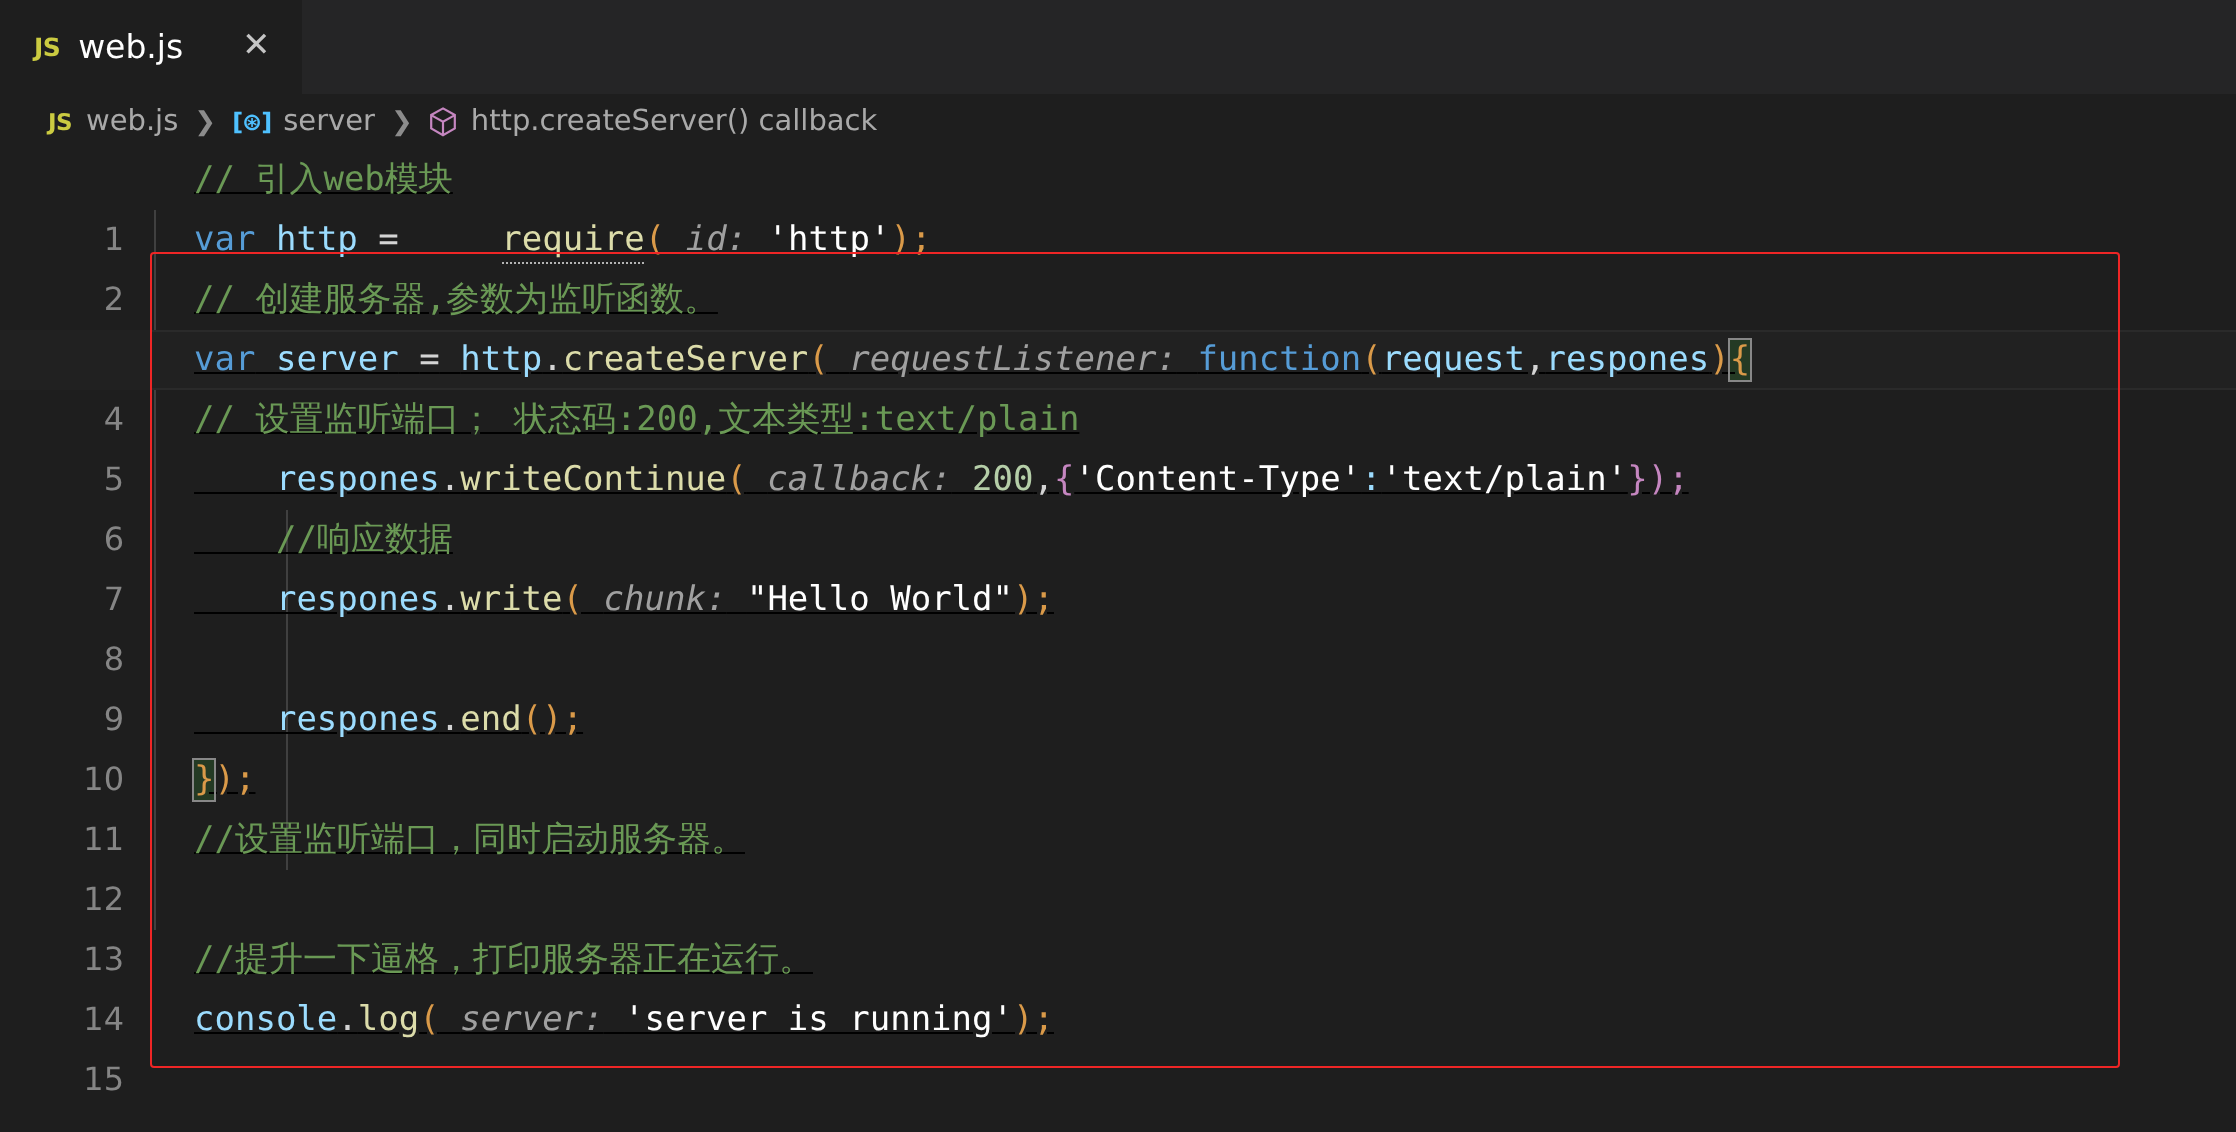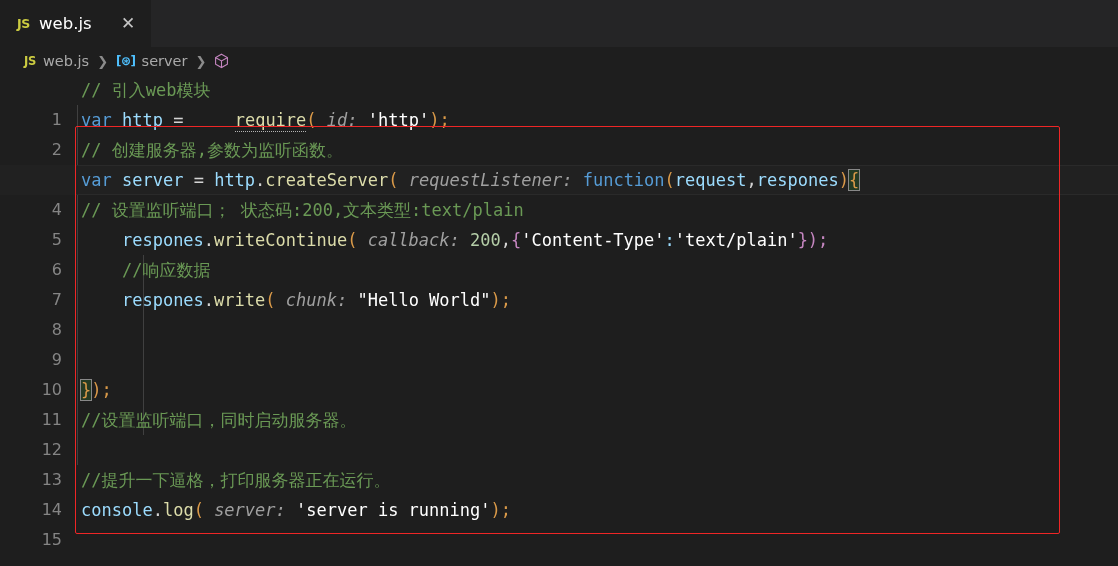--- a/index.html
+++ b/index.html
@@ -119,24 +119,25 @@
     left: 0;
     width: 62px;
     text-align: right;
     color: #858585;
     font-family: "DejaVu Sans", sans-serif;
     font-size: 16px;
     line-height: 30px;
   }
   .lcontent {
     position: absolute;
-    left: 81px;
+    left: 97px;
     top: 0;
     line-height: 30px;
     white-space: pre;
+    text-decoration: underline;
   }
 
   
   .line.cur { background: #212121; }
   .line.cur::before {
     content: "";
     position: absolute;
     left: 75px; right: 0; top: 0;
     border-top: 1px solid #2a2a2a;
   }
@@ -209,20 +210,21 @@
   <span class="bc-sep">❯</span>
   <span class="bc-symbol-sq">[⊛]</span>
   <span class="bc-text">server</span>
   <span class="bc-sep">❯</span>
   <span class="bc-cube">
     <svg width="15" height="16" viewBox="0 0 15 16">
       <path d="M7.5 1.2 L13.4 4.5 L13.4 11.2 L7.5 14.6 L1.6 11.2 L1.6 4.5 Z" fill="none" stroke="#c586c0" stroke-width="1.1"></path>
       <path d="M1.8 4.7 L7.5 7.9 L13.2 4.7 M7.5 7.9 L7.5 14.4" fill="none" stroke="#c586c0" stroke-width="1.1"></path>
     </svg>
   </span>
+  <span class="bc-text">http.createServer() callback</span>
 </div>
 
 <div class="editor">
   <div class="code-area">
 
     <div class="indent-guide" style="left:77px; top:30px; height:360px;"></div>
     <div class="indent-guide" style="left:143px; top:180px; height:180px;"></div>
 
     <div class="line">
       <span class="lnum">1</span>
@@ -263,20 +265,21 @@
       <span class="lnum">8</span>
       <span class="lcontent"><span class="c-plain">    </span><span class="c-var">respones</span><span class="c-punct">.</span><span class="c-func">write</span><span class="c-paren">(</span><span class="c-plain"> </span><span class="c-hint">chunk:</span><span class="c-plain"> </span><span class="c-string">"Hello World"</span><span class="c-paren">);</span></span>
     </div>
 
     <div class="line">
       <span class="lnum">9</span>
     </div>
 
     <div class="line">
       <span class="lnum">10</span>
+      <span class="lcontent"><span class="c-plain">    </span><span class="c-var">respones</span><span class="c-punct">.</span><span class="c-func">end</span><span class="c-paren">();</span></span>
     </div>
 
     <div class="line">
       <span class="lnum">11</span>
       <span class="lcontent"><span class="c-paren bracket-match">}</span><span class="c-paren">);</span></span>
     </div>
 
     <div class="line">
       <span class="lnum">12</span>
       <span class="lcontent"><span class="c-comment">//设置监听端口，同时启动服务器。</span></span>

